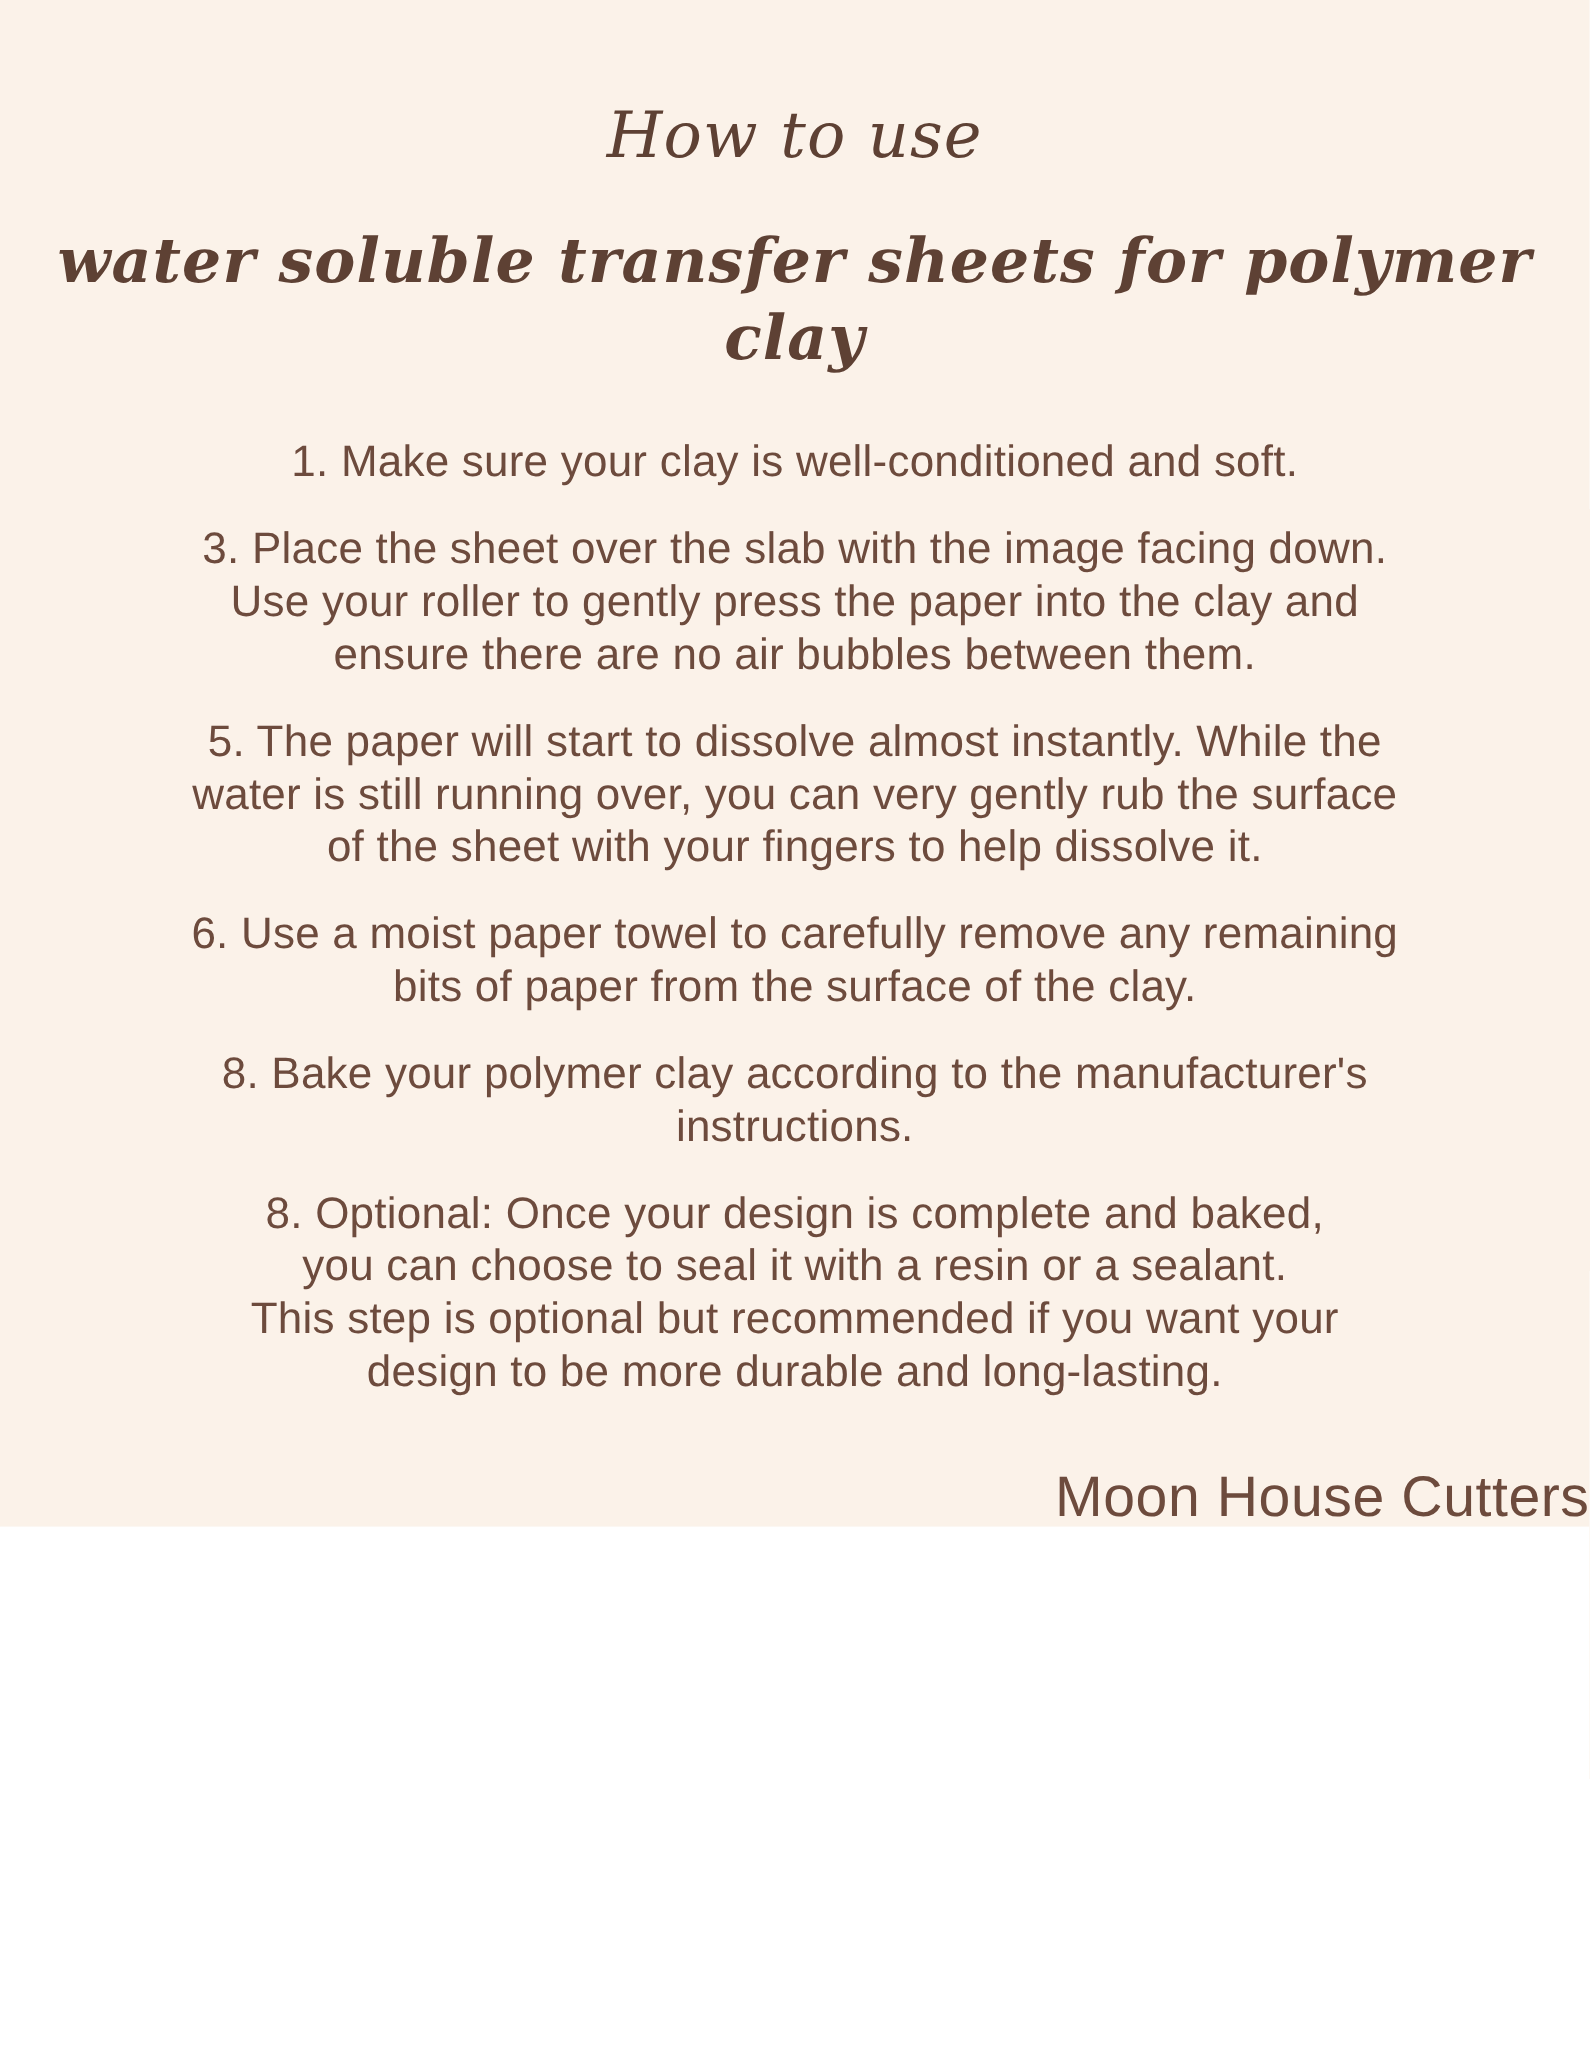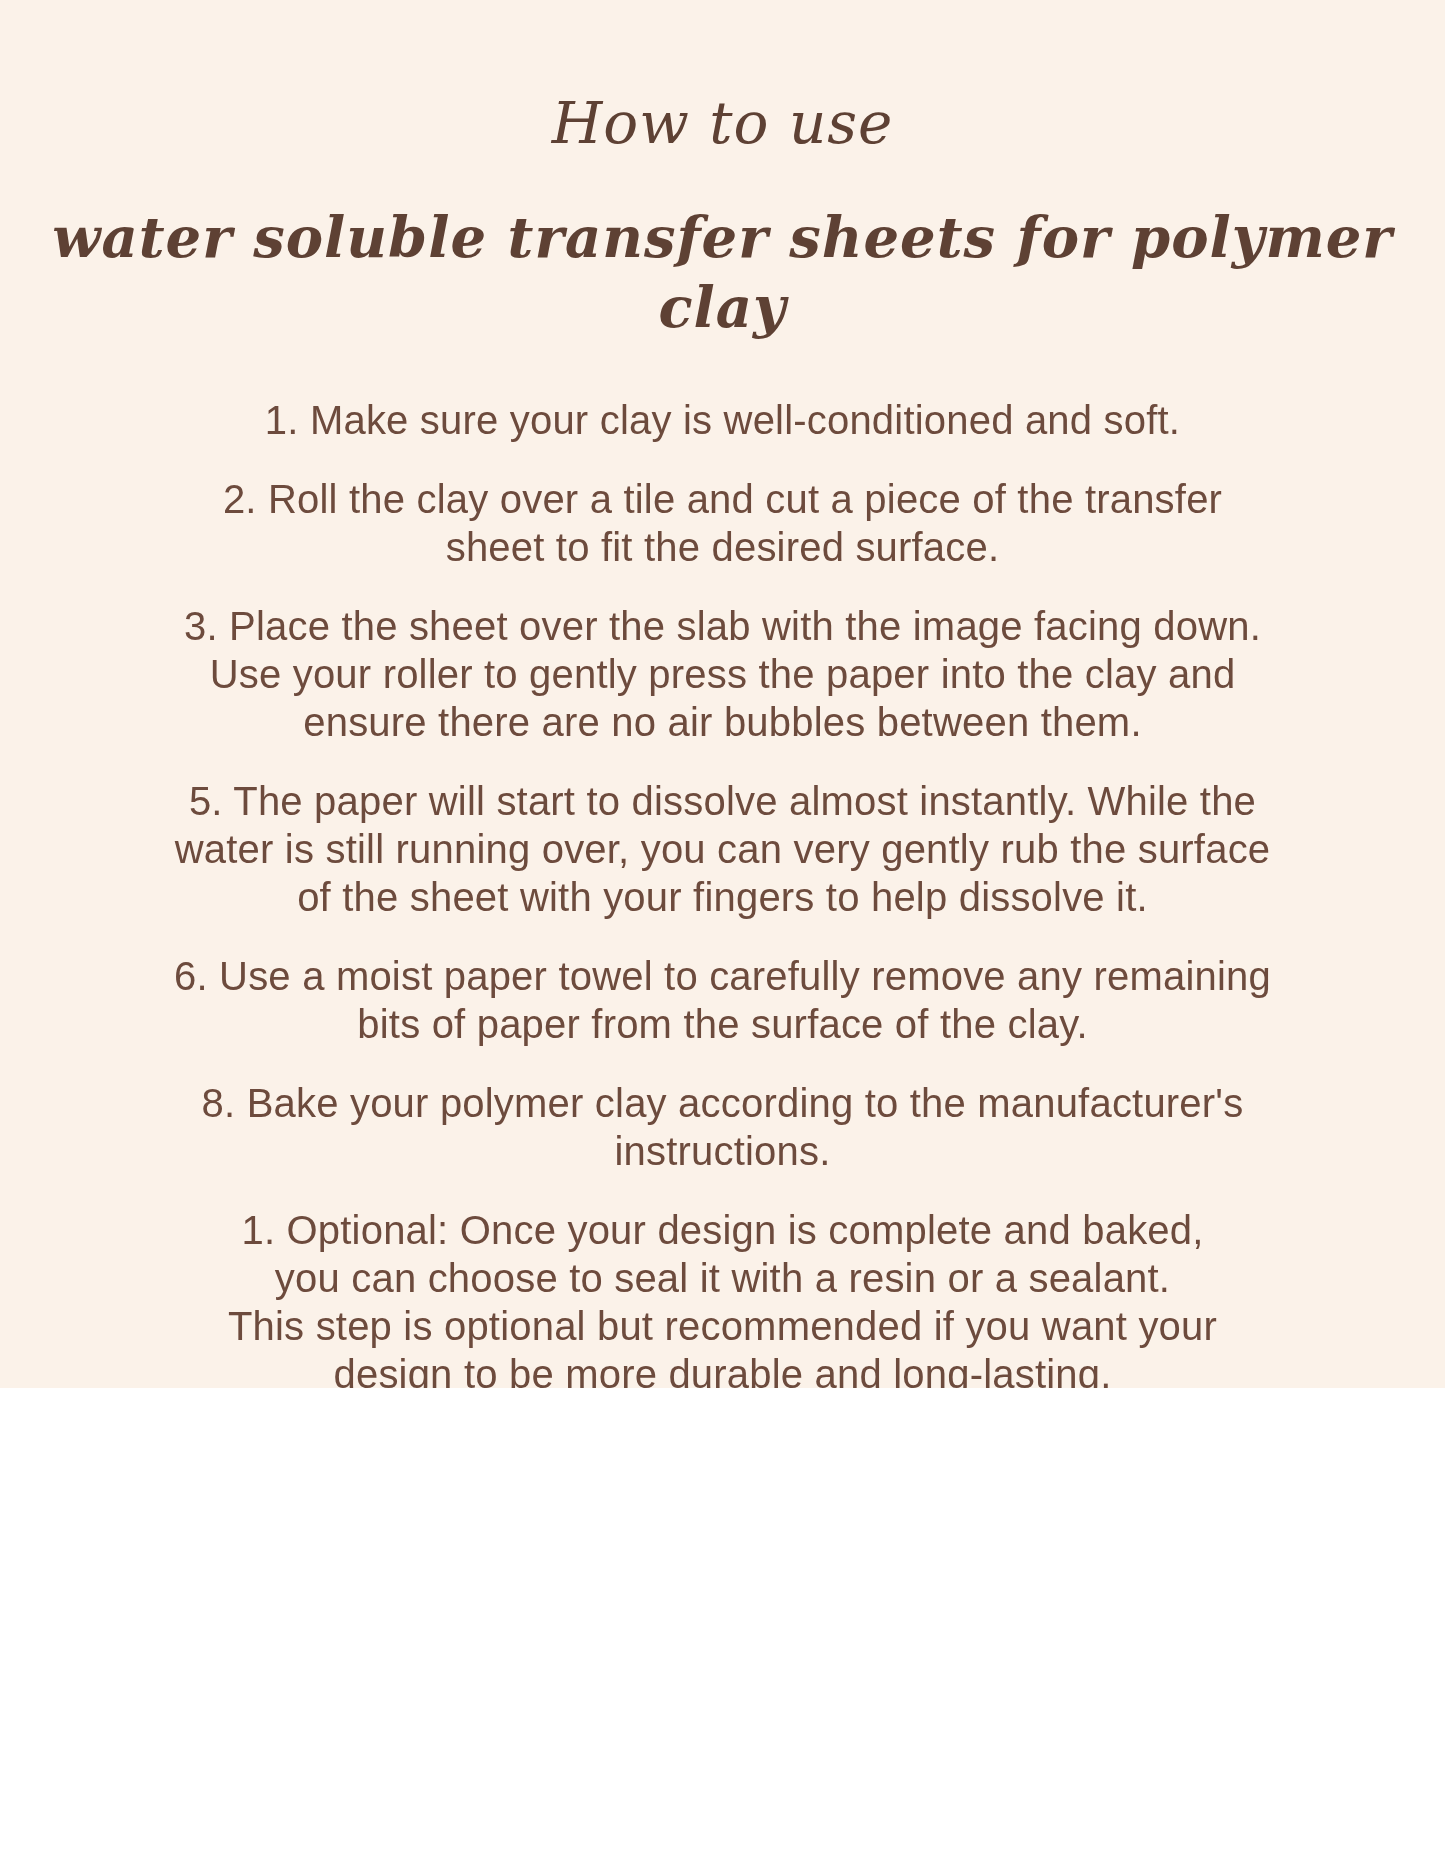--- a/index.html
+++ b/index.html
@@ -61,33 +61,31 @@
 
 <div class="page">
 
   <div class="title-block">
     <div class="title-line">How to use</div>
     <div class="title-line second">water soluble transfer sheets for polymer clay</div>
   </div>
 
   <div class="steps">
     <p class="step">1. Make sure your clay is well-conditioned and soft.</p>
-    <p class="step">2. Roll the clay over a tile and cut a piece of the transfer
-sheet to fit the desired surface.</p>
     <p class="step">3. Place the sheet over the slab with the image facing down.
 Use your roller to gently press the paper into the clay and
 ensure there are no air bubbles between them.</p>
     <p class="step">5. The paper will start to dissolve almost instantly. While the
 water is still running over, you can very gently rub the surface
 of the sheet with your fingers to help dissolve it.</p>
     <p class="step">6. Use a moist paper towel to carefully remove any remaining
 bits of paper from the surface of the clay.</p>
     <p class="step">8. Bake your polymer clay according to the manufacturer's
 instructions.</p>
-    <p class="step">1. Optional: Once your design is complete and baked,
+    <p class="step">8. Optional: Once your design is complete and baked,
 you can choose to seal it with a resin or a sealant.
 This step is optional but recommended if you want your
 design to be more durable and long-lasting.</p>
   </div>
 
   <div class="brand">Moon House Cutters</div>
 
 </div>
 
 </body></html>

